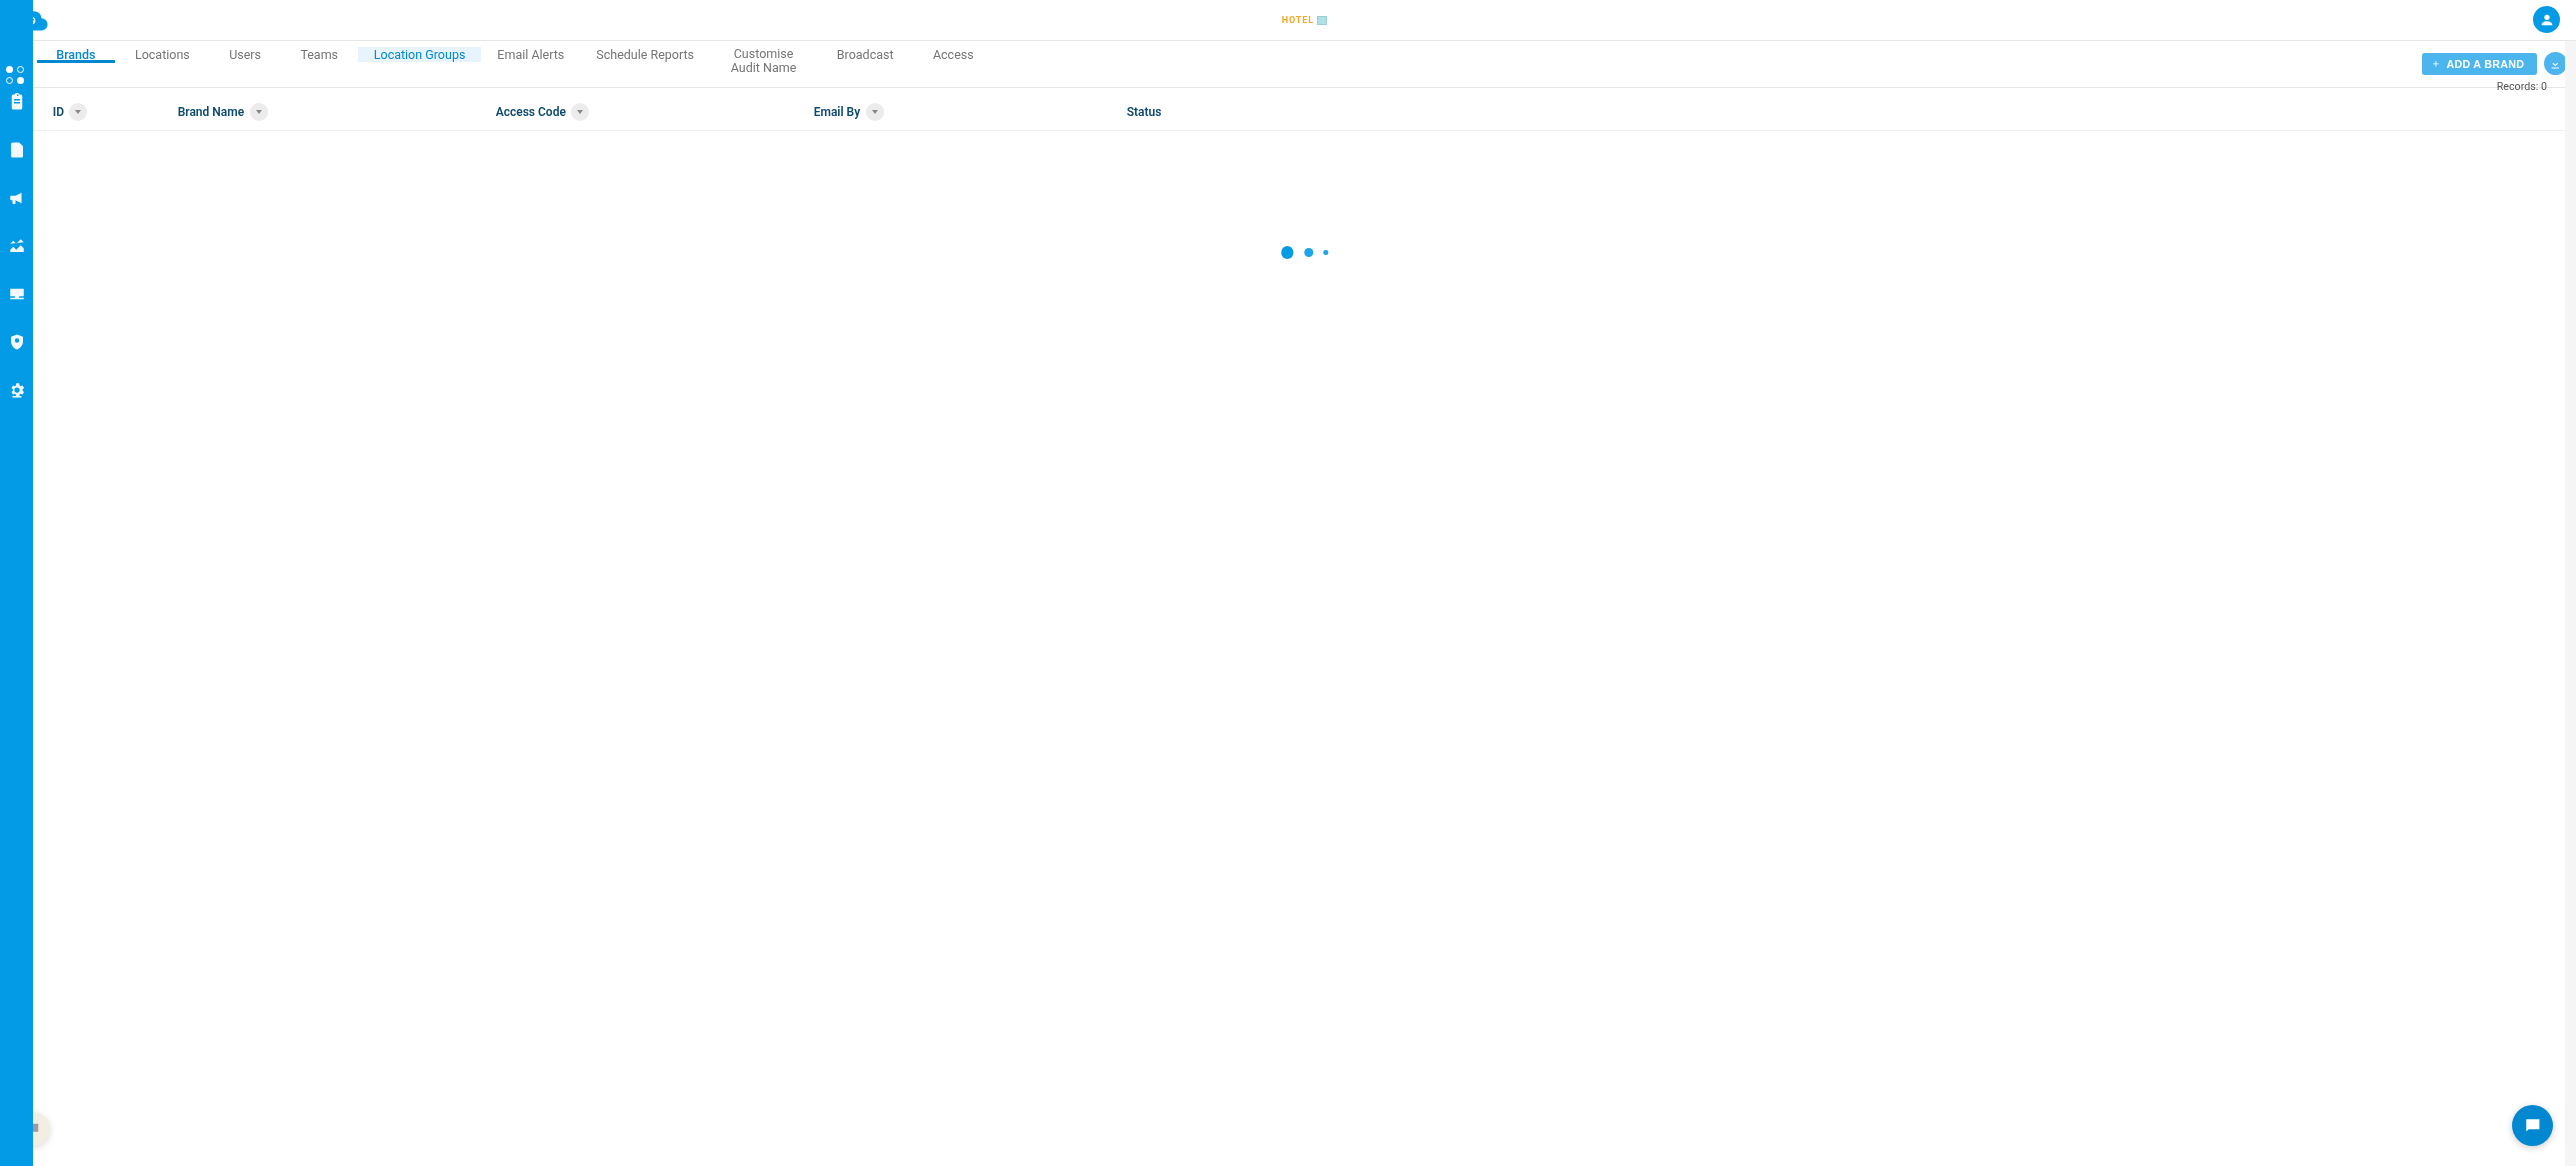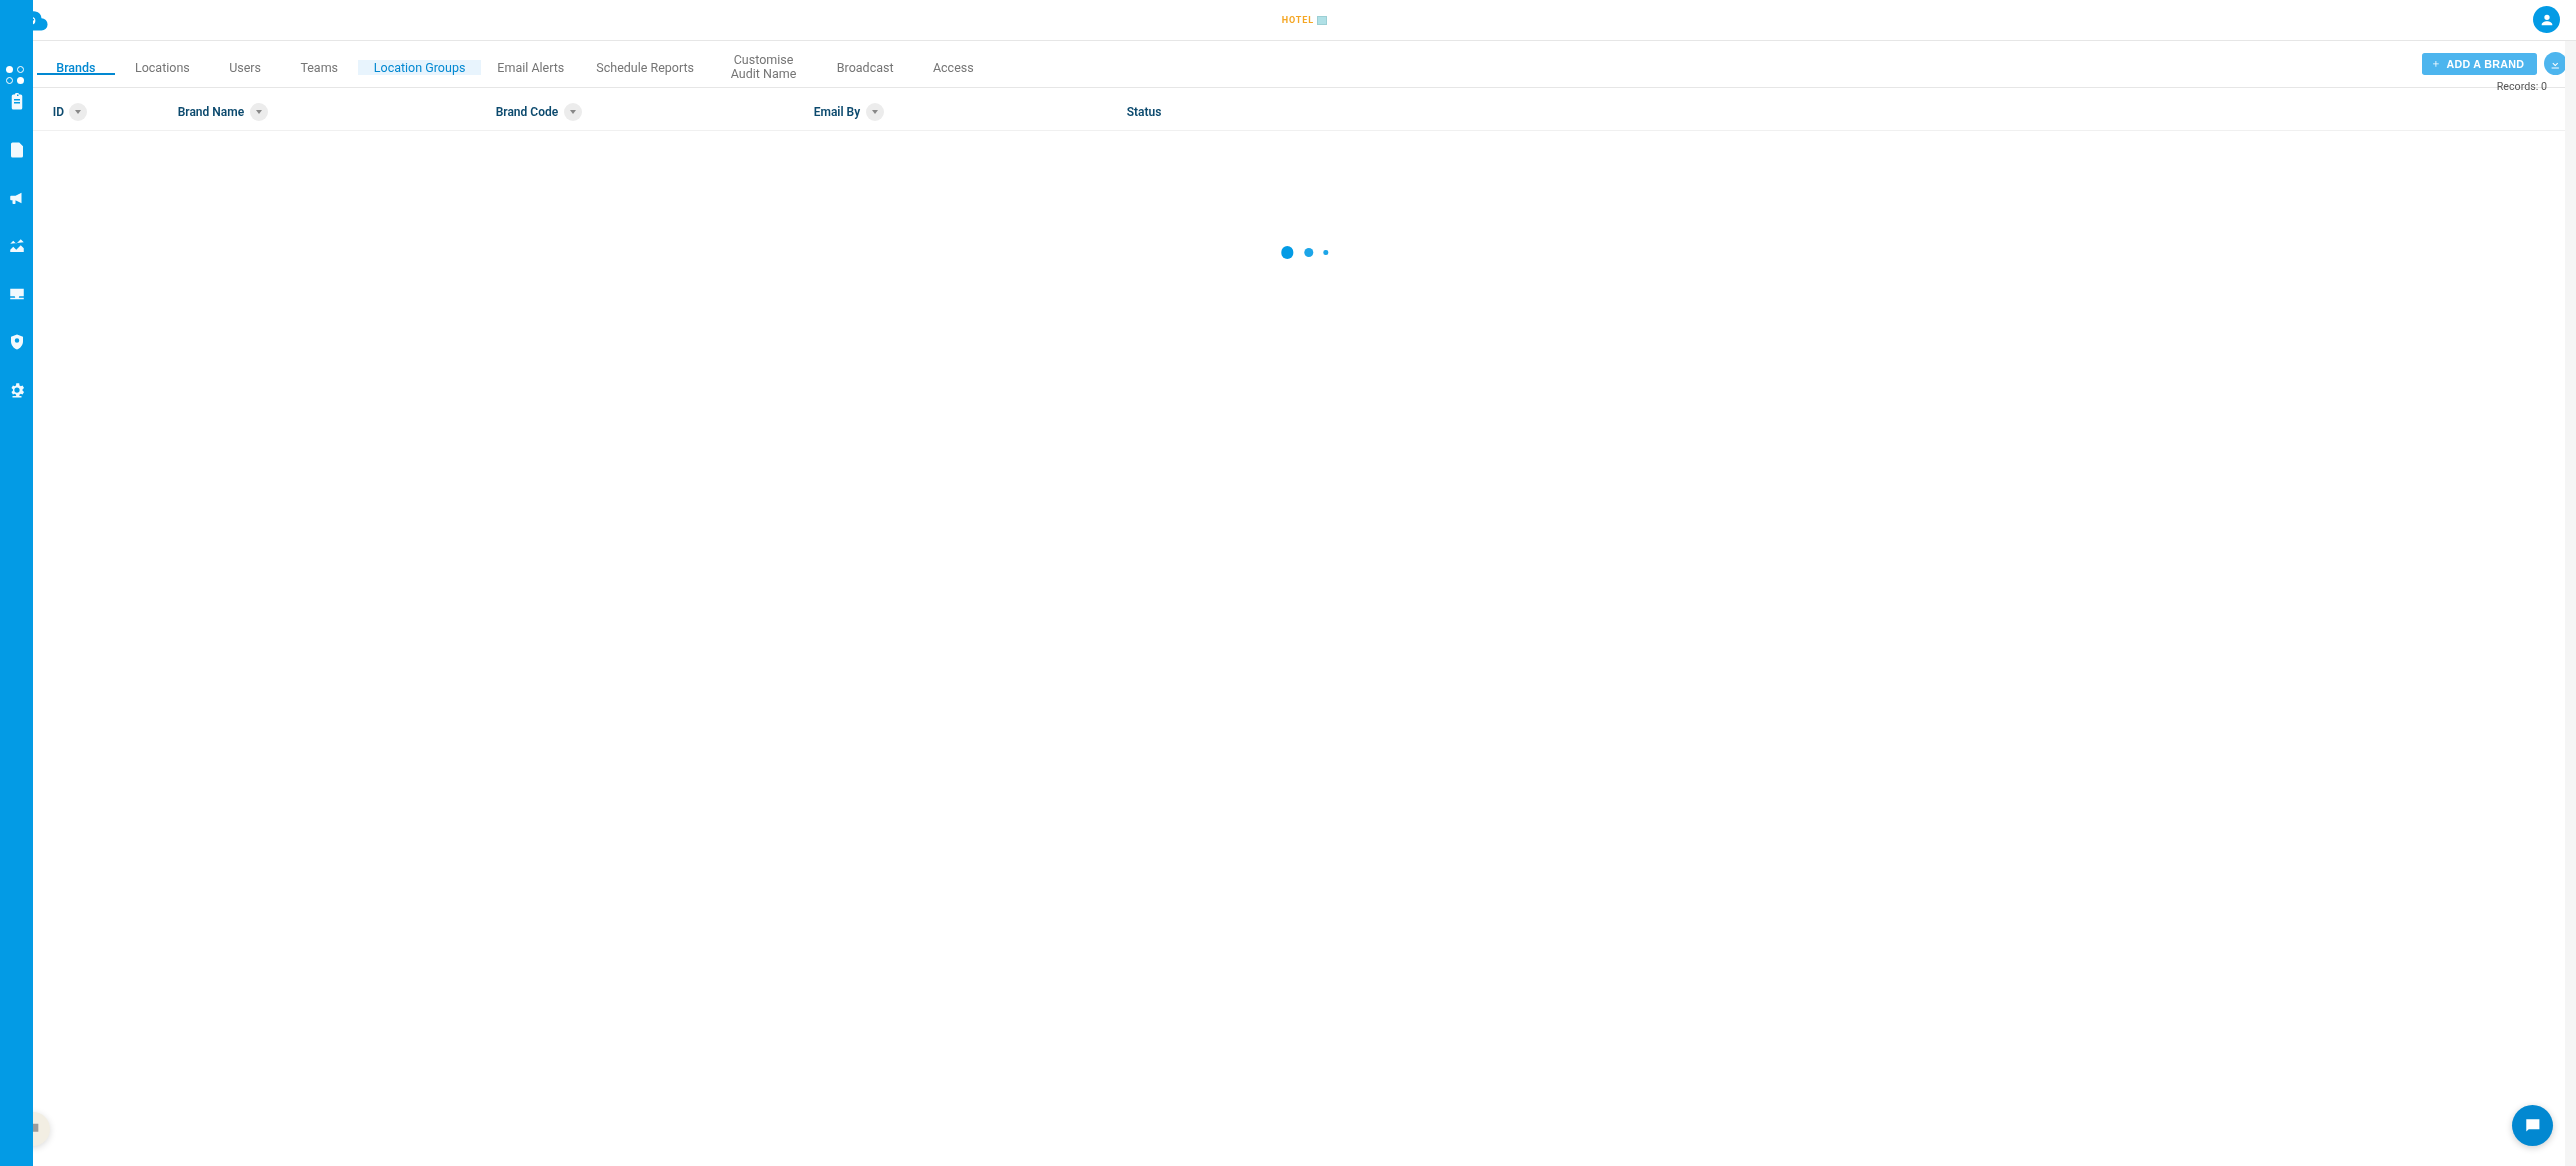--- a/index.html
+++ b/index.html
@@ -93,21 +93,21 @@
       display:flex; align-items:center; justify-content:center;
       cursor:pointer;
     }
     .avatar-btn svg { width:16px; height:16px; fill:#fff; }
 
     
     .subnav {
       height: 41px;
       min-height:41px;
       display:flex;
-      align-items:center;
+      align-items:flex-start;
       position:relative;
       border-bottom: 0.9px solid #e6e6e6;
       padding-left: 3.6px;
     }
     .subnav .tab {
       padding: 0 19.7px;
       display:flex;
       align-items:center;
       font-size: 12.5px;
       color:#757575;
@@ -362,21 +362,21 @@
       <div class="table-header">
         <div class="col col-id">
           <span>ID</span>
           <span class="sort-chip"></span>
         </div>
         <div class="col col-name">
           <span>Brand Name</span>
           <span class="sort-chip"></span>
         </div>
         <div class="col col-code">
-          <span>Brand Code</span>
+          <span>Access Code</span>
           <span class="sort-chip"></span>
         </div>
         <div class="col col-added">
           <span>Email By</span>
           <span class="sort-chip"></span>
         </div>
         <div class="col col-status">
           <span>Status</span>
         </div>
       </div>

